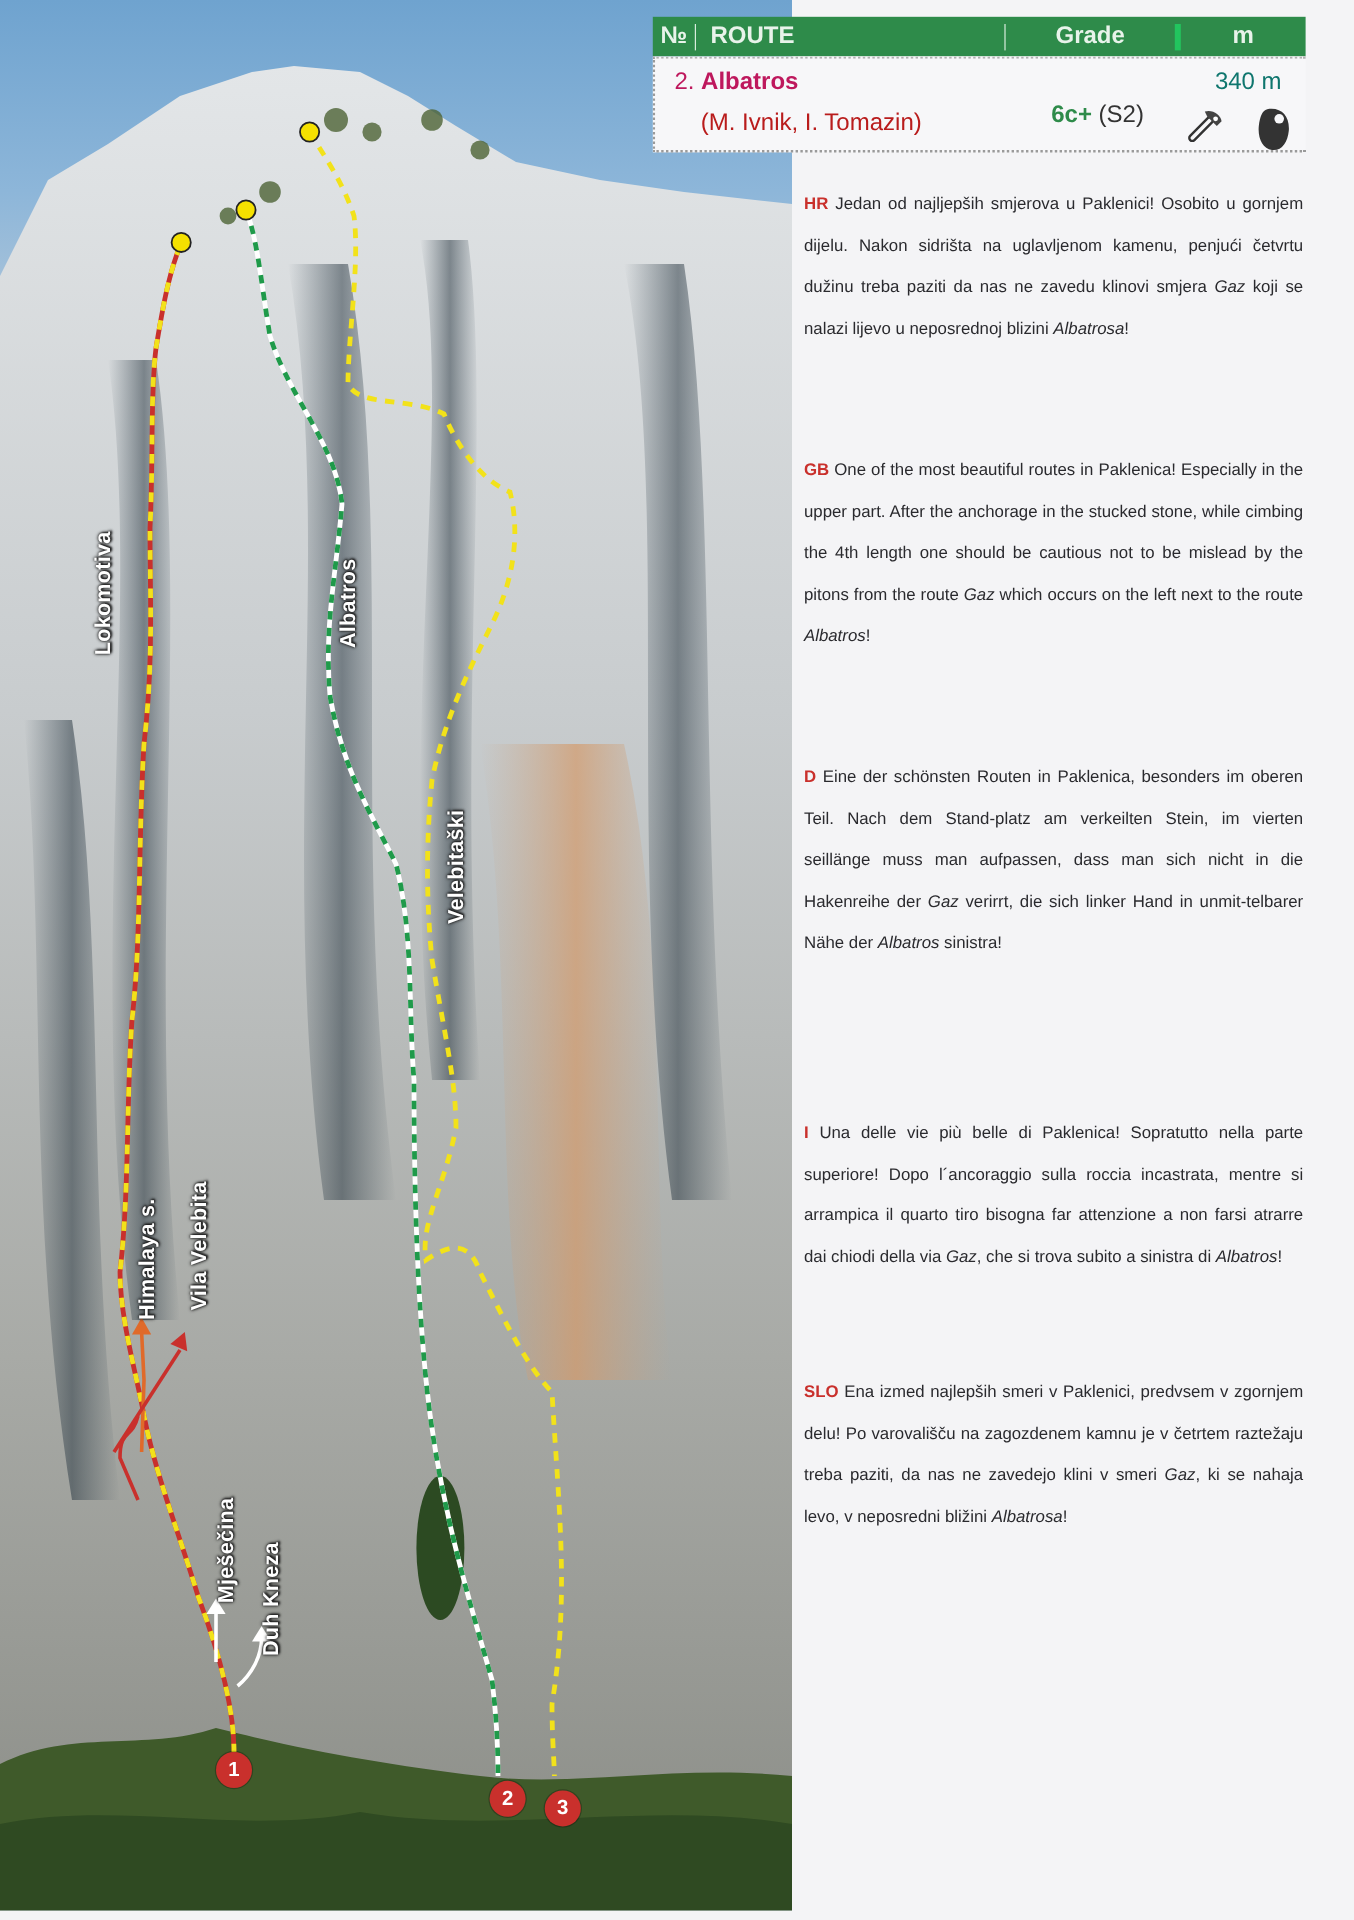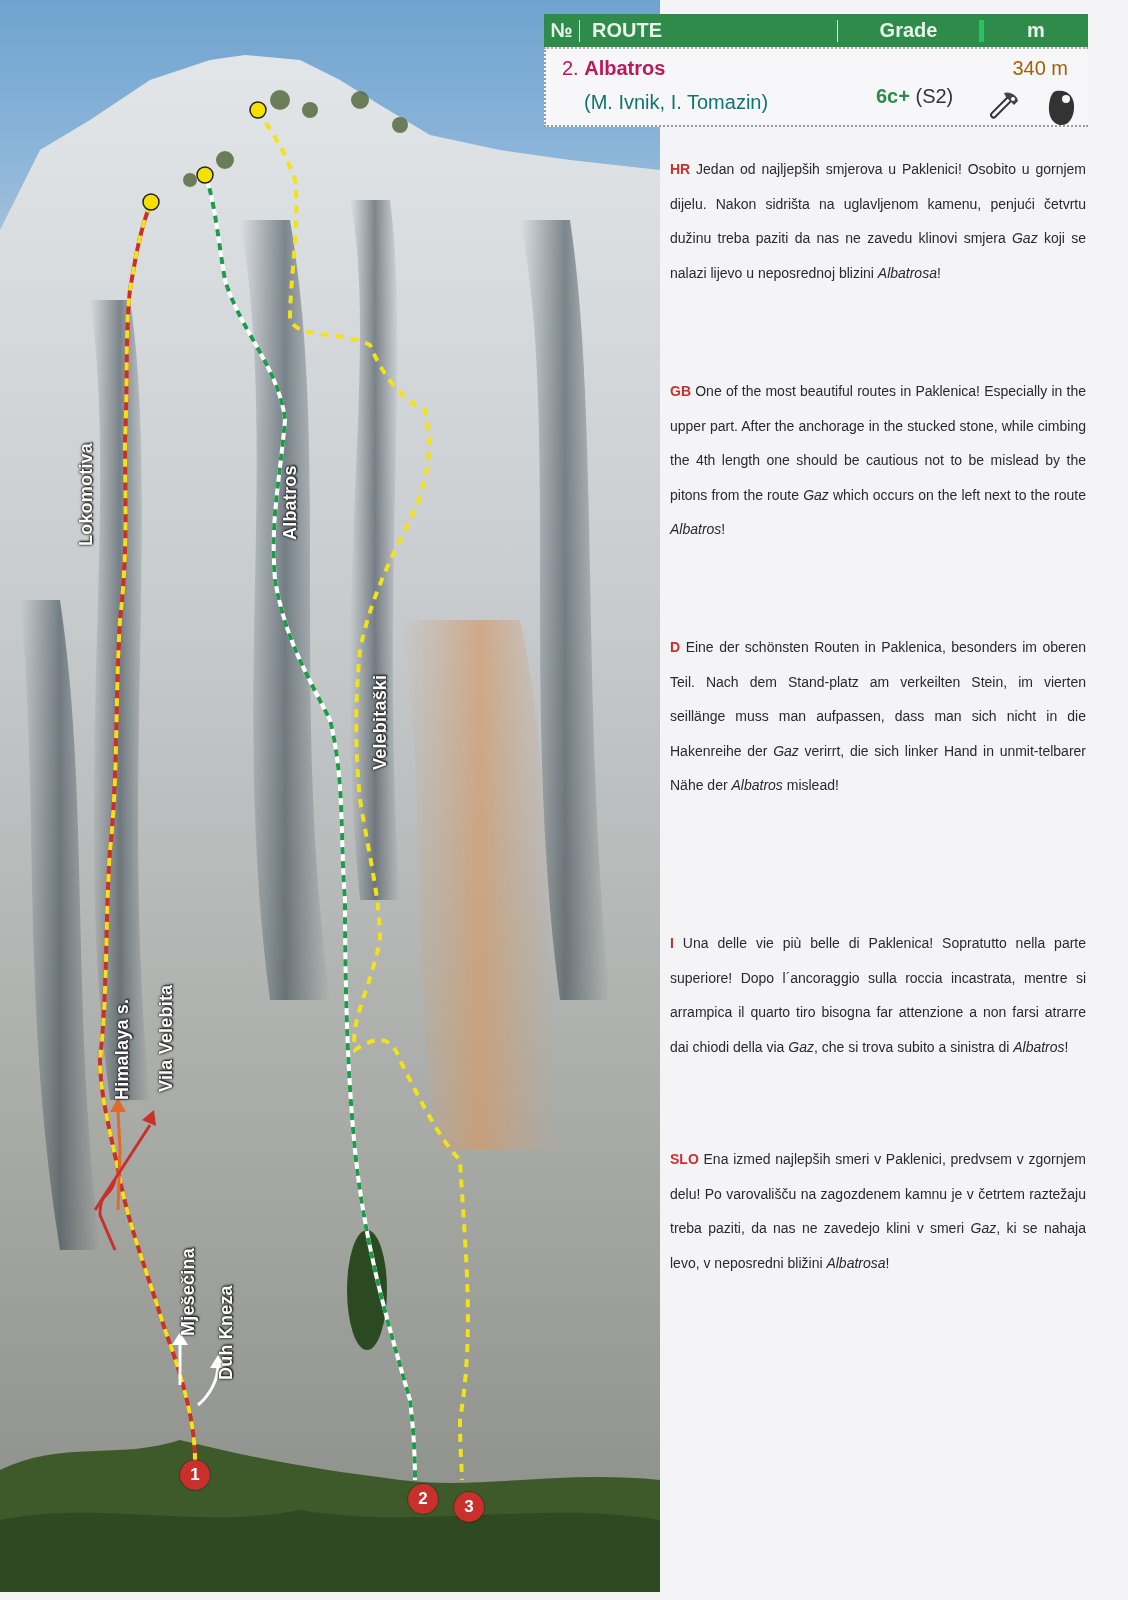--- a/index.html
+++ b/index.html
@@ -36,24 +36,24 @@
     .route-table .head .c-no { width: 36px; justify-content: center; border-right: 1px solid #d8ecdc; height: 22px; }
     .route-table .head .c-route { flex: 1; padding-left: 12px; border-right: 1px solid #d8ecdc; height: 22px; }
     .route-table .head .c-grade { width: 146px; justify-content: center; border-right: 5px solid #22c55e; height: 22px; }
     .route-table .head .c-m { width: 104px; justify-content: center; }
     .route-table .body {
       position: relative; height: 80px; background: #f7f7f9;
       border-left: 2px dotted #9a9a9a; border-bottom: 2px dotted #9a9a9a; border-top: 2px dotted #b0b0b0;
     }
     .route-table .r-name { position: absolute; left: 16px; top: 8px; font-size: 20px; color: #be185d; }
     .route-table .r-name b { font-weight: bold; }
-    .route-table .r-auth { position: absolute; left: 38px; top: 42px; font-size: 20px; color: #0f766e; }
+    .route-table .r-auth { position: absolute; left: 38px; top: 42px; font-size: 20px; color: #b91c1c; }
     .route-table .r-grade { position: absolute; left: 330px; top: 8px; font-size: 20px; color: #333; margin-top: 28px; }
     .route-table .r-grade .g { color: #2e8b4a; font-weight: bold; }
-    .route-table .r-len { position: absolute; right: 20px; top: 8px; font-size: 20px; color: #a16207; }
+    .route-table .r-len { position: absolute; right: 20px; top: 8px; font-size: 20px; color: #0f766e; }
     .route-table .icon-hammer { position: absolute; left: 438px; top: 40px; width: 38px; height: 38px; }
     .route-table .icon-hold { position: absolute; left: 500px; top: 40px; width: 30px; height: 38px; }
 
     
     .text-col { position: absolute; left: 670px; top: 152px; width: 416px; }
     .para { font-size: 14px; line-height: 34.5px; text-align: justify; color: #2a2a2e; margin-bottom: 18px; }
     .para .lang { color: #c9302c; font-weight: bold; }
     .para i { font-style: italic; }
     .p-hr { position: absolute; top: 0; }
     .p-gb { position: absolute; top: 222px; }
@@ -188,21 +188,21 @@
 </div>
 
 <div class="text-col">
   <p class="para p-hr">
     <span class="lang">HR</span>&nbsp;<span>Jedan od najljepših smjerova u Paklenici! Osobito u gornjem dijelu. Nakon sidrišta na uglavljenom kamenu, penjući četvrtu dužinu treba paziti da nas ne zavedu klinovi smjera </span><i>Gaz</i><span> koji se nalazi lijevo u neposrednoj blizini </span><i>Albatrosa</i><span>!</span>
   </p>
   <p class="para p-gb">
     <span class="lang">GB</span>&nbsp;<span>One of the most beautiful routes in Paklenica! Especially in the upper part. After the anchorage in the stucked stone, while cimbing the 4th length one should be cautious not to be mislead by the pitons from the route </span><i>Gaz</i><span> which occurs on the left next to the route </span><i>Albatros</i><span>!</span>
   </p>
   <p class="para p-d">
-    <span class="lang">D</span>&nbsp;<span>Eine der schönsten Routen in Paklenica, besonders im oberen Teil. Nach dem Stand-platz am verkeilten Stein, im vierten seillänge muss man aufpassen, dass man sich nicht in die Hakenreihe der </span><i>Gaz</i><span> verirrt, die sich linker Hand in unmit-telbarer Nähe der </span><i>Albatros</i><span> mislead!</span>
+    <span class="lang">D</span>&nbsp;<span>Eine der schönsten Routen in Paklenica, besonders im oberen Teil. Nach dem Stand-platz am verkeilten Stein, im vierten seillänge muss man aufpassen, dass man sich nicht in die Hakenreihe der </span><i>Gaz</i><span> verirrt, die sich linker Hand in unmit-telbarer Nähe der </span><i>Albatros</i><span> sinistra!</span>
   </p>
   <p class="para p-i">
     <span class="lang">I</span>&nbsp;<span>Una delle vie più belle di Paklenica! Sopratutto nella parte superiore! Dopo l´ancoraggio sulla roccia incastrata, mentre si arrampica il quarto tiro bisogna far attenzione a non farsi atrarre dai chiodi della via </span><i>Gaz</i><span>, che si trova subito a sinistra di </span><i>Albatros</i><span>!</span>
   </p>
   <p class="para p-slo">
     <span class="lang">SLO</span>&nbsp;<span>Ena izmed najlepših smeri v Paklenici, predvsem v zgornjem delu! Po varovališču na zagozdenem kamnu je v četrtem raztežaju treba paziti, da nas ne zavedejo klini v smeri </span><i>Gaz</i><span>, ki se nahaja levo, v neposredni bližini </span><i>Albatrosa</i><span>!</span>
   </p>
 </div>
 
 </body></html>

